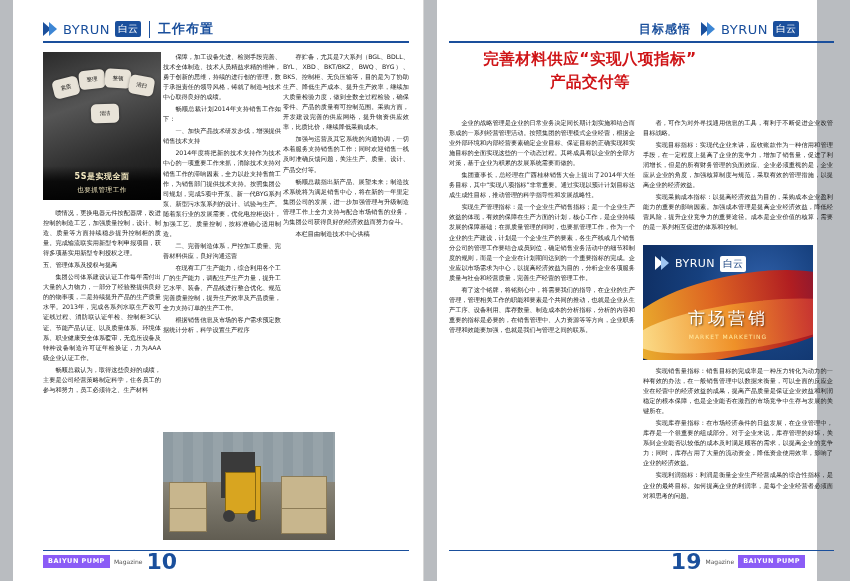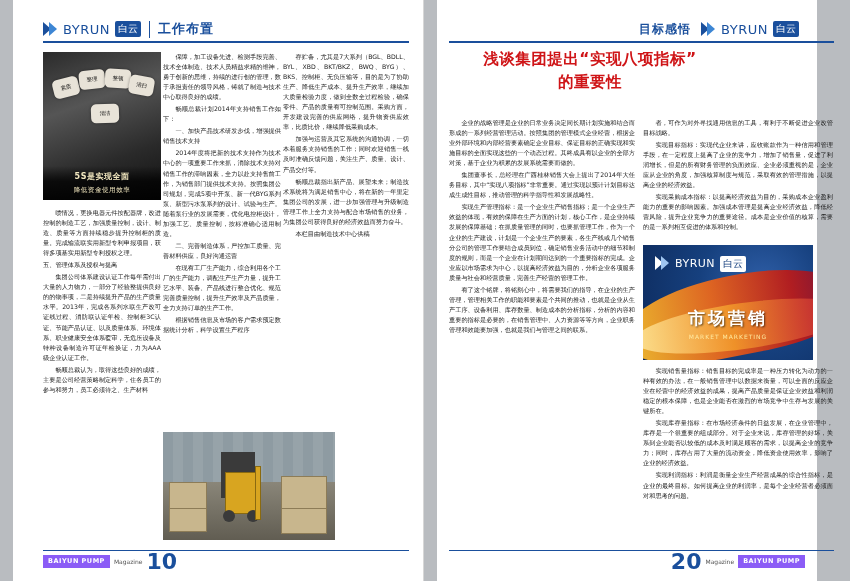--- a/index.html
+++ b/index.html
@@ -132,21 +132,21 @@
   }
   .mk-logo{
     position:absolute;left:12px;top:10px;display:flex;align-items:center;gap:3px;
   }
   .mk-logo .logo-text{color:#fff;font-size:11px;}
   .mk-logo .logo-cn{background:#fff;color:#16407e;}
   .mk-logo .logo-mark:before{border-left-color:#fff;}
   .mk-logo .logo-mark:after{border-left-color:#9fc5f0;}
   .mk-title{
     position:absolute;left:0;top:62px;width:100%;text-align:center;
-    color:#fff;font-size:17px;font-weight:bold;letter-spacing:3px;
+    color:#fff;font-size:17px;font-weight:normal;letter-spacing:3px;
     text-shadow:1px 1px 2px rgba(0,0,0,.6);
   }
   .mk-sub{
     position:absolute;left:0;top:88px;width:100%;text-align:center;
     color:#ffe9a0;font-size:6px;letter-spacing:1px;
   }
 
   
   .foot{
     position:absolute;bottom:10px;height:20px;display:flex;align-items:center;
@@ -180,21 +180,21 @@
     <div class="rule rule-l"></div>
 
     <div class="photo-fist">
       <div class="fist-knuckle" style="left:10px;top:26px;width:26px;height:19px;transform:rotate(-14deg);">素质</div>
       <div class="fist-knuckle" style="left:36px;top:18px;width:26px;height:19px;transform:rotate(-6deg);">整理</div>
       <div class="fist-knuckle" style="left:62px;top:17px;width:26px;height:19px;transform:rotate(3deg);">整顿</div>
       <div class="fist-knuckle" style="left:86px;top:24px;width:25px;height:19px;transform:rotate(10deg);">清扫</div>
       <div class="fist-knuckle" style="left:48px;top:52px;width:28px;height:19px;transform:rotate(-2deg);">清洁</div>
       <div class="fist-cap"></div>
       <div class="fist-t1">5S是实现全面</div>
-      <div class="fist-t2">降低资金使用效率</div>
+      <div class="fist-t2">也要抓管理工作</div>
     </div>
 
     <div class="col" style="left:30px;top:208px;width:118px;height:318px;">
       <p>喷情况，更换电器元件按配器牌，改进控制的制造工艺，加强质量控制，设计、制造、质量等方面持续稳步提升控制柜的质量。完成输流联实用新型专利申报项目，获得多项基实用新型专利授权之理。</p>
       <p class="noind">五、管理体系及授权与提高</p>
       <p>集团公司体系建设认证工作每年需付出大量的人力物力，一部分了经验整提供良好的的物事项，二是持续提升产品的生产质量水平。2013年，完成各系列水联生产改可证线过程、消防联认证年检、控制柜3C认证、节能产品认证、以及质量体系、环境体系、职业健康安全体系覆审，无危压设备及特种设备制造许可证年检换证，力为AAA级企业认证工作。</p>
       <p>畅顺总裁认为，取得这些良好的成绩，主要是公司经营策略制定科学，住各员工的参与和努力，员工必须待之、生产材料</p>
     </div>
 
     <div class="col" style="left:150px;top:52px;width:118px;height:372px;">
@@ -242,22 +242,22 @@
       <span class="hdr-right-title">目标感悟</span>
       <div class="logo">
         <span class="logo-mark"></span>
         <span class="logo-text">BYRUN</span>
         <span class="logo-cn">白云</span>
       </div>
     </div>
     <div class="rule rule-r"></div>
 
     <div class="rtitle">
-      <div>浅谈集团提出“实现八项指标”</div>
-      <div>的重要性</div>
+      <div>完善材料供应“实现八项指标”</div>
+      <div>产品交付等</div>
     </div>
 
     <div class="marketing-img">
       <div class="mk-swoosh"></div>
       <div class="mk-swoosh2"></div>
       <div class="mk-logo">
         <span class="logo-mark"></span>
         <span class="logo-text">BYRUN</span>
         <span class="logo-cn">白云</span>
       </div>
@@ -278,19 +278,19 @@
       <p>实现采购成本指标：以提高经济效益为目的，采购成本企业盈利能力的重要的影响因素。加强成本管理是提高企业经济效益，降低经营风险，提升企业竞争力的重要途径。成本是企业价值的核算，需要的是一系列相互促进的体系和控制。</p>
     </div>
     <div class="col" style="left:206px;top:366px;width:190px;height:160px;">
       <p>实现销售量指标：销售目标的完成率是一种压力转化为动力的一种有效的办法，在一般销售管理中以数据来衡量，可以全面的反应企业在经营中的经济效益的成果，提高产品质量是保证企业效益和利润稳定的根本保障，也是企业能否在激烈的市场竞争中生存与发展的关键所在。</p>
       <p>实现库存量指标：在市场经济条件的日益发展，在企业管理中，库存是一个很重要的组成部分。对于企业来说，库存管理的好坏，关系到企业能否以较低的成本及时满足顾客的需求，以提高企业的竞争力；同时，库存占用了大量的流动资金，降低资金使用效率，影响了企业的经济效益。</p>
       <p>实现利润指标：利润是衡量企业生产经营成果的综合性指标，是企业的最终目标。如何提高企业的利润率，是每个企业经营者必须面对和思考的问题。</p>
     </div>
 
     <div class="foot-rule" style="left:12px;width:385px;"></div>
     <div class="foot" style="right:12px;">
-      <span class="foot-num">20</span>
+      <span class="foot-num">19</span>
       <span class="foot-mag">Magazine</span>
       <span class="foot-badge">BAIYUN PUMP</span>
     </div>
   </div>
 
 </div>
 
 </body></html>

